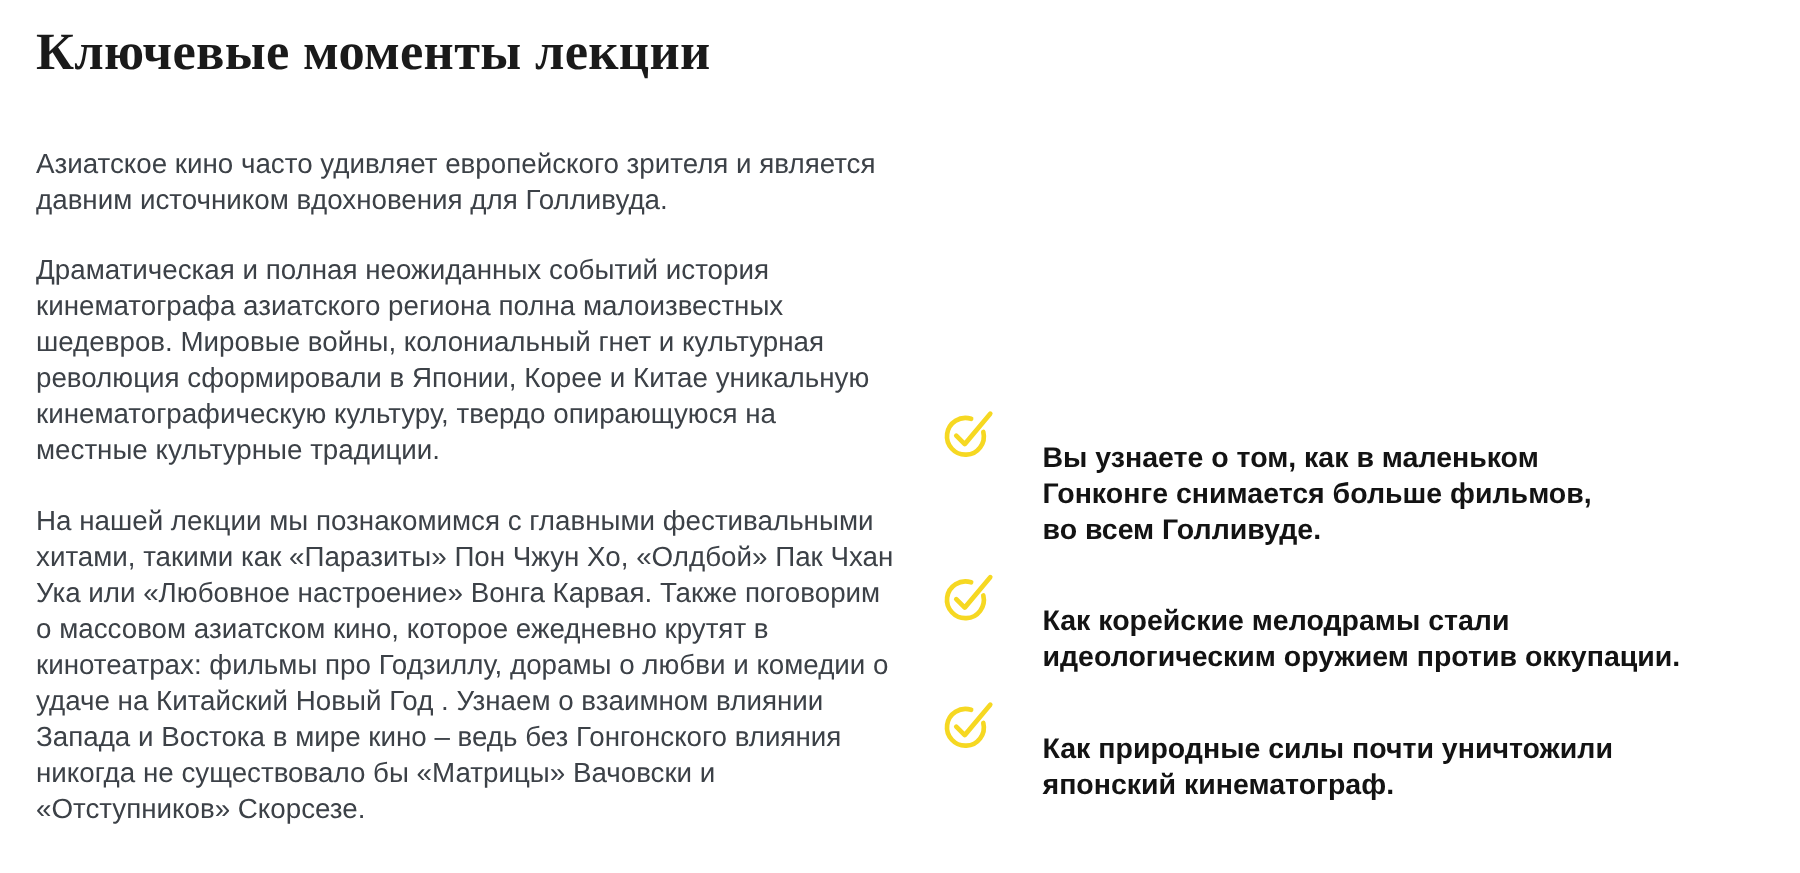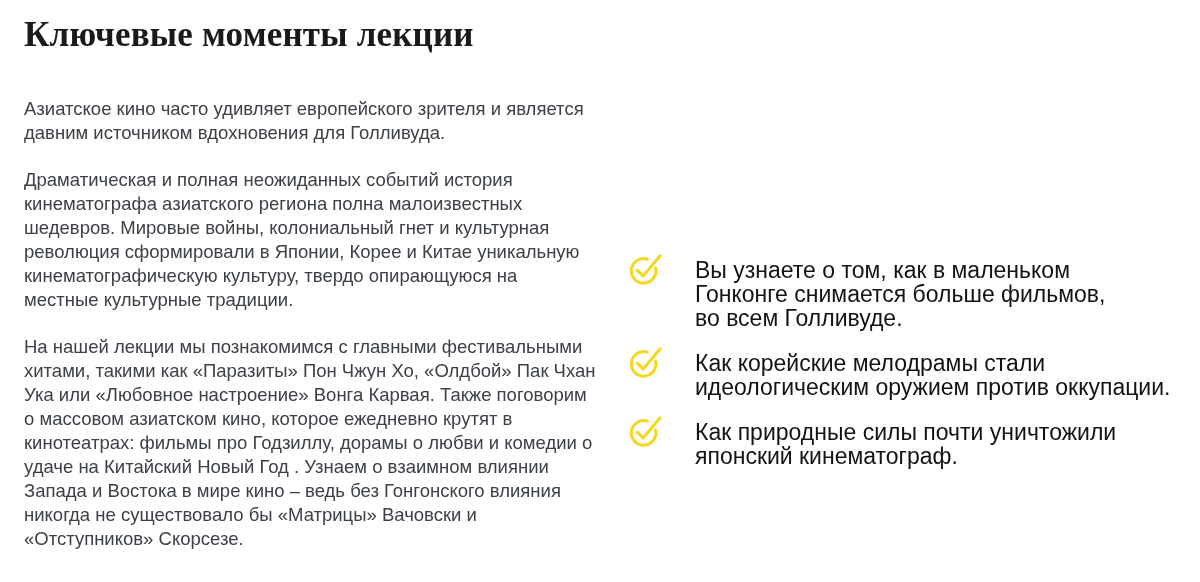--- a/index.html
+++ b/index.html
@@ -23,21 +23,21 @@
     margin: 0 0 41px 0;
     font-family: "Liberation Serif", serif;
     font-weight: 700;
     font-size: 35px;
     line-height: 42px;
     color: #1a1a1a;
     letter-spacing: 0.2px;
   }
   .columns {
     display: flex;
-    align-items: center;
+    align-items: flex-end;
   }
   .intro-col {
     width: 565px;
     flex-shrink: 0;
   }
   .intro-paragraph {
     margin: 0 0 23px 0;
     font-size: 18.5px;
     line-height: 24px;
     color: #3c4147;
@@ -62,23 +62,23 @@
     margin-right: 32px;
   }
   .check-icon path {
     fill: none;
     stroke: #f6d822;
     stroke-width: 3.3;
     stroke-linecap: round;
     stroke-linejoin: round;
   }
   .highlight-text {
-    margin-top: 6px;
-    font-size: 23px;
-    font-weight: 400;
+    margin-top: 22px;
+    font-size: 19px;
+    font-weight: 700;
     line-height: 24px;
     color: #131313;
     white-space: nowrap;
   }
 </style>
 </head>
 <body>
 
 <div class="page">
 

